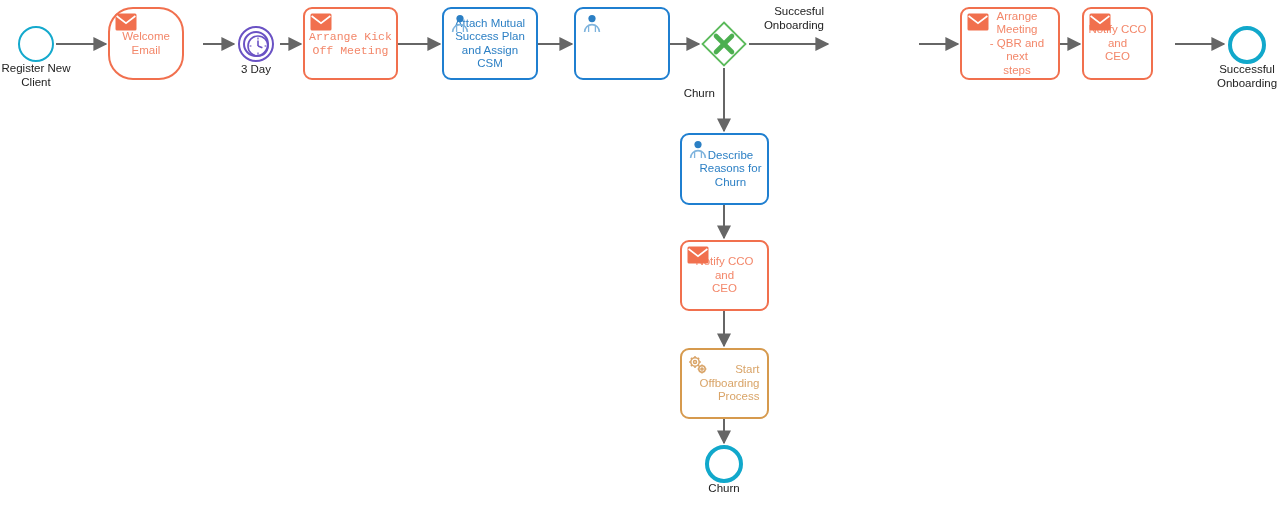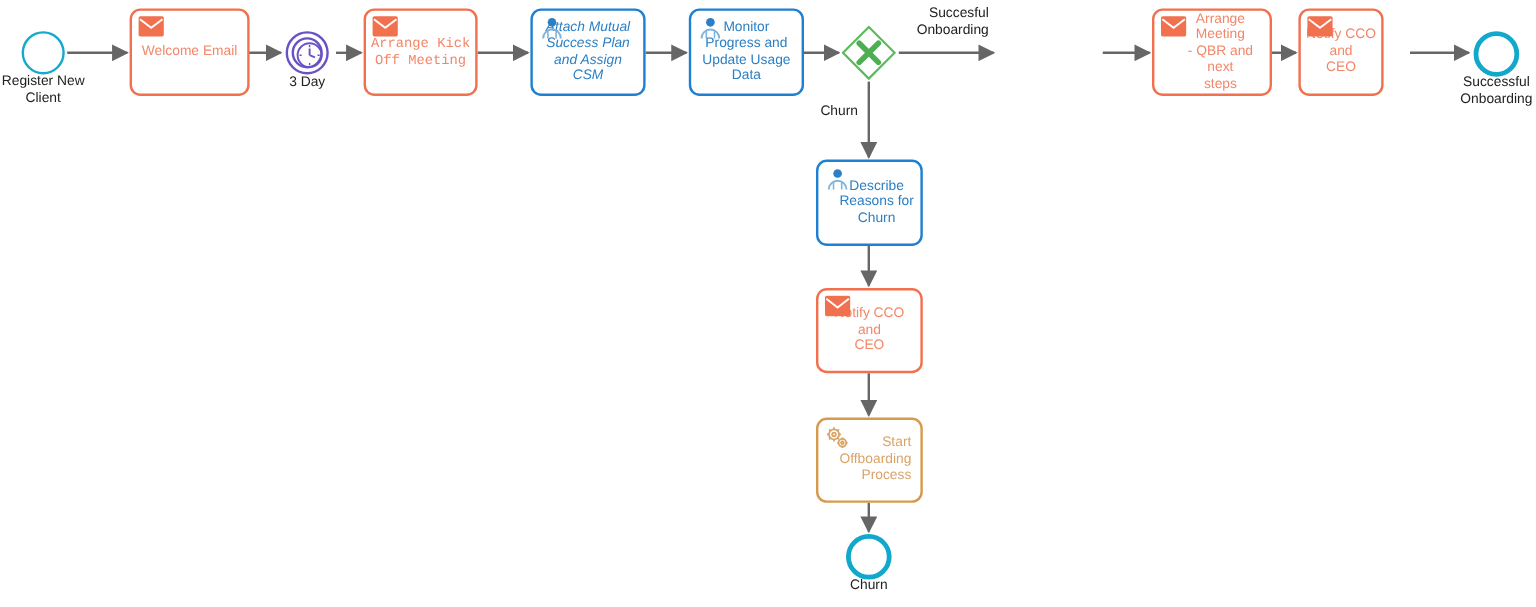--- a/index.html
+++ b/index.html
@@ -154,21 +154,21 @@
       <line x1="724" y1="205" x2="724" y2="238"></line>
       <line x1="724" y1="311" x2="724" y2="346"></line>
       <line x1="724" y1="419" x2="724" y2="443"></line>
     </g>
   </svg>
 
   <div class="node event start" style="left:18px; top:26px; width:36px; height:36px;"></div>
   <div class="event-caption" style="left:-12px; top:62px; width:96px;">Register New
 Client</div>
 
-  <div class="node task send" style="left:108px; top:7px; width:100px; height:73px;">
+  <div class="node task send" style="left:108px; top:7px; width:76px; height:73px;border-radius:25px;">
     <span class="task-icon">
       <svg width="22" height="18" viewBox="0 0 22 18" xmlns="http://www.w3.org/2000/svg">
         <rect x="0.5" y="0.5" width="21" height="17" rx="1.5" fill="#f1704e"></rect>
         <path d="M1.6 3 L11 10.2 L20.4 3" fill="none" stroke="#ffffff" stroke-width="1.6"></path>
       </svg>
     </span>
     <span class="task-label">Welcome Email</span>
   </div>
 
   <div class="node timer" style="left:238px; top:26px; width:36px; height:36px;">
@@ -191,45 +191,41 @@
     <span class="task-icon">
       <svg width="22" height="18" viewBox="0 0 22 18" xmlns="http://www.w3.org/2000/svg">
         <rect x="0.5" y="0.5" width="21" height="17" rx="1.5" fill="#f1704e"></rect>
         <path d="M1.6 3 L11 10.2 L20.4 3" fill="none" stroke="#ffffff" stroke-width="1.6"></path>
       </svg>
     </span>
     <span class="task-label">Arrange Kick
 Off Meeting</span>
   </div>
 
-  <div class="node task user" style="left:442px; top:7px; width:96px; height:73px;font-style:italic;">
+  <div class="node task user" style="left:442px; top:7px; width:96px; height:73px;">
     <span class="task-icon">
       <svg width="20" height="20" viewBox="0 0 20 20" xmlns="http://www.w3.org/2000/svg">
         <circle cx="10" cy="5.6" r="3.6" fill="#2b7fc4"></circle>
         <path d="M2.6 19 a7.4 7.4 0 0 1 14.8 0" fill="none" stroke="#7fb4dd" stroke-width="1.6"></path>
         <path d="M6.6 19 L6.6 12.6 M13.4 19 L13.4 12.6" stroke="#7fb4dd" stroke-width="1.3" fill="none"></path>
       </svg>
     </span>
     <span class="task-label">Attach Mutual
 Success Plan
 and Assign CSM</span>
   </div>
 
   <div class="node task user" style="left:574px; top:7px; width:96px; height:73px;">
     <span class="task-icon">
       <svg width="20" height="20" viewBox="0 0 20 20" xmlns="http://www.w3.org/2000/svg">
         <circle cx="10" cy="5.6" r="3.6" fill="#2b7fc4"></circle>
         <path d="M2.6 19 a7.4 7.4 0 0 1 14.8 0" fill="none" stroke="#7fb4dd" stroke-width="1.6"></path>
         <path d="M6.6 19 L6.6 12.6 M13.4 19 L13.4 12.6" stroke="#7fb4dd" stroke-width="1.3" fill="none"></path>
       </svg>
     </span>
-    <span class="task-label">Monitor
-Progress and
-Update Usage
-Data</span>
   </div>
 
   <div class="node gateway" style="left:701px; top:21px;">
     <svg width="46" height="46" viewBox="0 0 46 46" xmlns="http://www.w3.org/2000/svg">
       <polygon points="23,1.5 44.5,23 23,44.5 1.5,23" fill="#ffffff" stroke="#5bba5b" stroke-width="1.8"></polygon>
       <g>
         <line x1="15" y1="15" x2="31" y2="31" stroke="#4caf50" stroke-width="4.6" stroke-linecap="round"></line>
         <line x1="31" y1="15" x2="15" y2="31" stroke="#4caf50" stroke-width="4.6" stroke-linecap="round"></line>
       </g>
     </svg>

